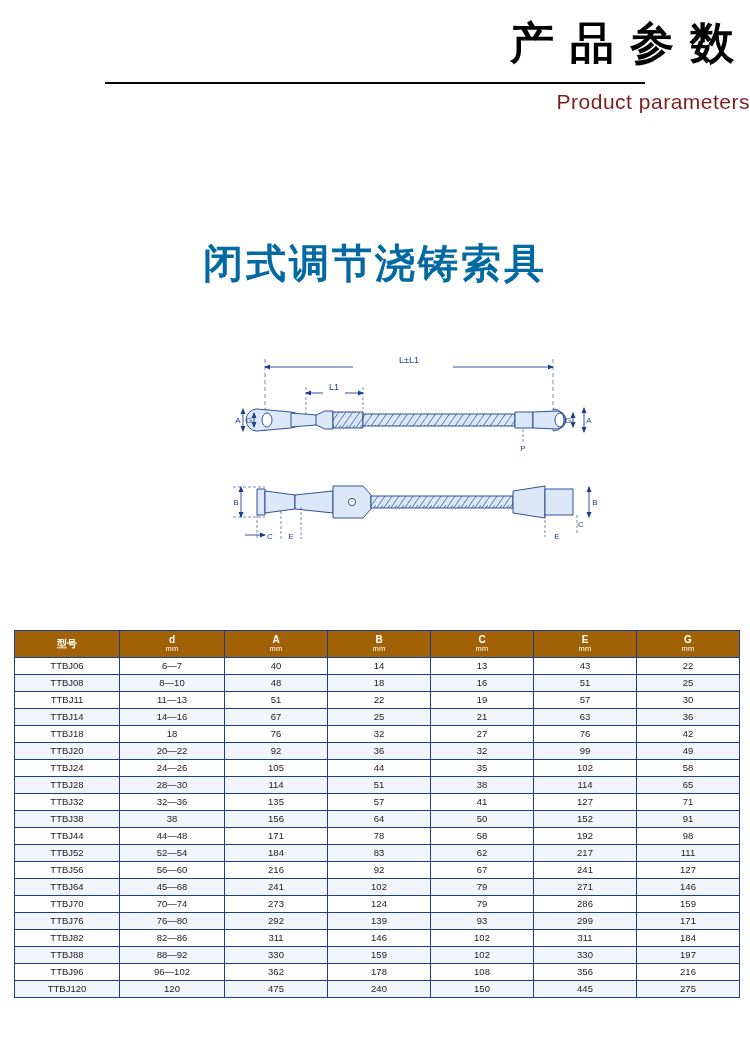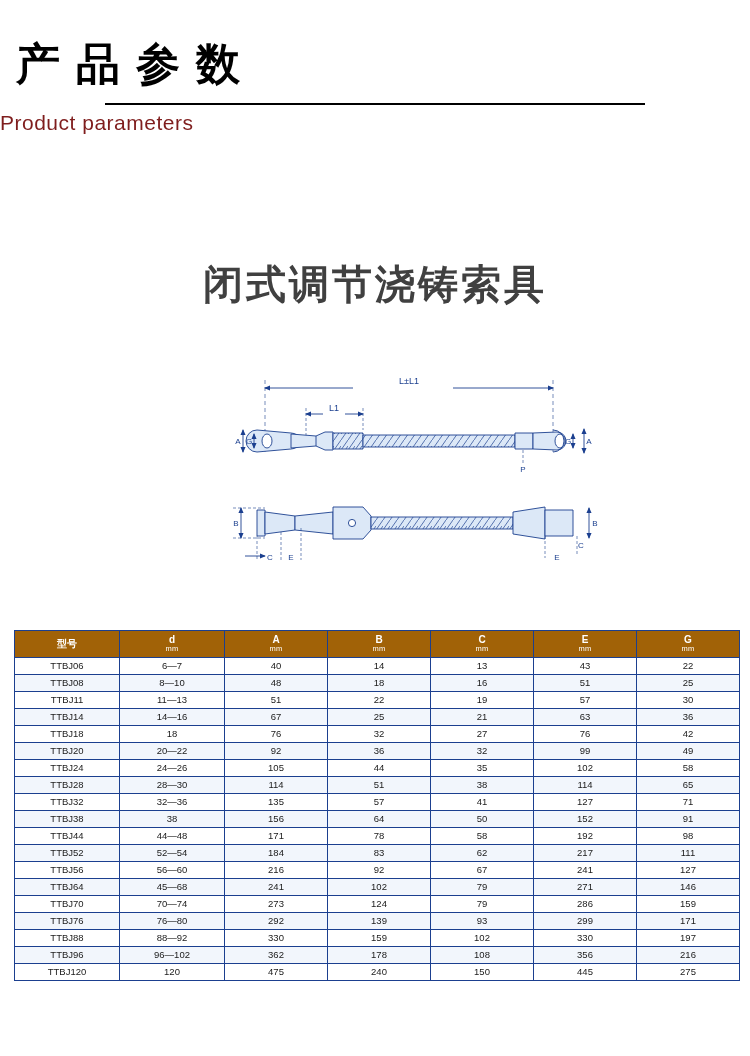--- a/index.html
+++ b/index.html
@@ -11,22 +11,22 @@
     width: 750px;
     height: 1056px;
     font-family: "Liberation Sans", sans-serif;
     color: #000;
     position: relative;
     overflow: hidden;
   }
 
   
   .header {
-    padding-top: 38px;
-    text-align: left;
+    padding-top: 17px;
+    text-align: right;
   }
   .header-cn {
     font-size: 44px;
     font-weight: bold;
     letter-spacing: 16px;
     color: #000;
     line-height: 1.2;
     padding-left: 16px;
   }
   .header-rule {
@@ -42,21 +42,21 @@
     font-family: "Liberation Sans", sans-serif;
   }
 
   
   .product-title {
     margin-top: 122px;
     text-align: center;
     font-size: 40px;
     font-weight: bold;
     letter-spacing: 3px;
-    color: #404040;
+    color: #0369a1;
   }
 
   
   .drawing {
     margin-top: 48px;
     width: 750px;
     height: 230px;
     position: relative;
     padding-left: 33px;
   }
@@ -385,20 +385,29 @@
         <tr>
           <td class="col-model">TTBJ76</td>
           <td class="col-d">76—80</td>
           <td class="col-other">292</td>
           <td class="col-other">139</td>
           <td class="col-other">93</td>
           <td class="col-other">299</td>
           <td class="col-other">171</td>
         </tr>
         <tr>
+          <td class="col-model">TTBJ82</td>
+          <td class="col-d">82—86</td>
+          <td class="col-other">311</td>
+          <td class="col-other">146</td>
+          <td class="col-other">102</td>
+          <td class="col-other">311</td>
+          <td class="col-other">184</td>
+        </tr>
+        <tr>
           <td class="col-model">TTBJ88</td>
           <td class="col-d">88—92</td>
           <td class="col-other">330</td>
           <td class="col-other">159</td>
           <td class="col-other">102</td>
           <td class="col-other">330</td>
           <td class="col-other">197</td>
         </tr>
         <tr>
           <td class="col-model">TTBJ96</td>

